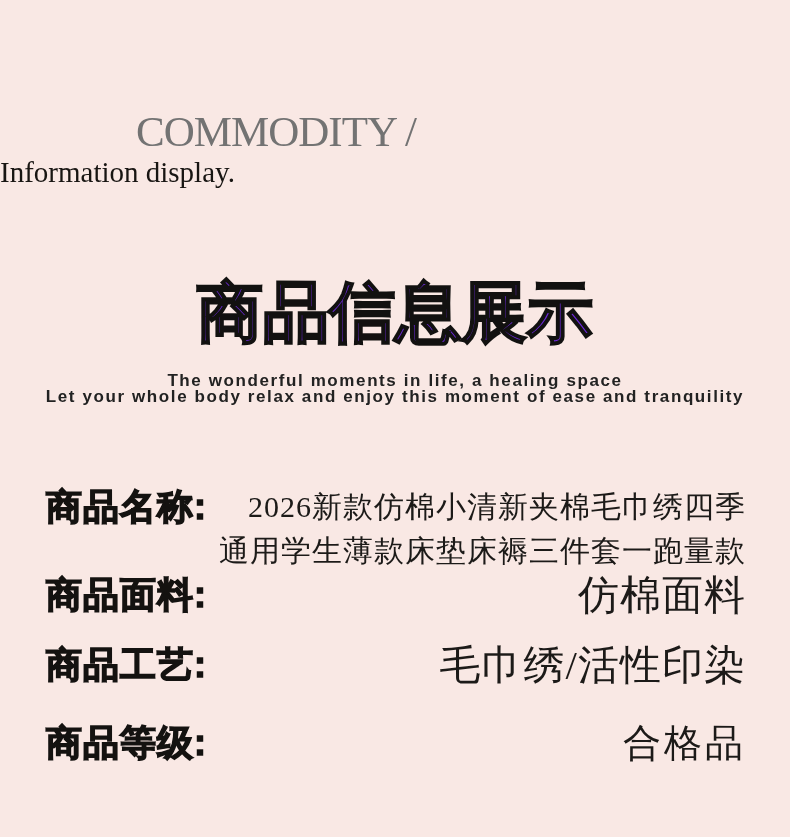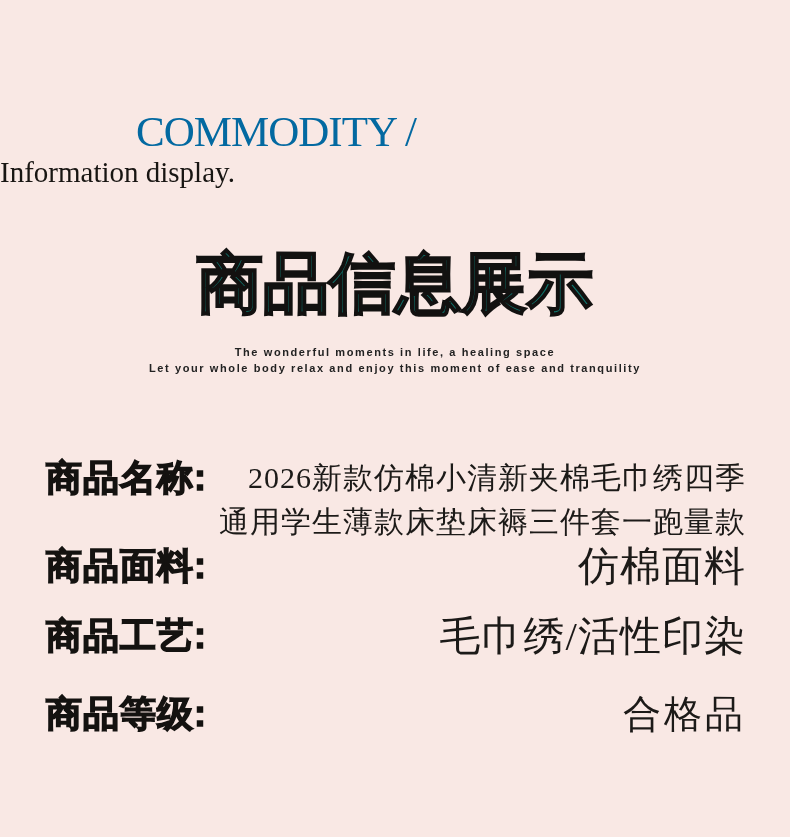--- a/index.html
+++ b/index.html
@@ -26,50 +26,50 @@
   
   .en-header {
     padding-top: 110px;
   }
   .en-title {
     margin-left: 136px;
     font-family: "Liberation Serif", "DejaVu Serif", serif;
     font-size: 43px;
     line-height: 1.0;
     letter-spacing: -1px;
-    color: #0369a1;
+    color: #737373;
     white-space: nowrap;
   }
   .en-subtitle {
     margin-top: 5px;
     font-family: "Liberation Serif", "DejaVu Serif", serif;
     font-size: 29px;
     line-height: 1.0;
     color: #181512;
     white-space: nowrap;
   }
 
   
   .cn-title {
-    margin-top: 60px;
+    margin-top: 89px;
     text-align: center;
     font-size: 66px;
     line-height: 1.1;
     font-weight: 900;
     letter-spacing: 0px;
-    color: #0f766e;
+    color: #6d28d9;
     -webkit-text-stroke: 2px #121110;
     white-space: nowrap;
   }
 
   
   .tagline {
     margin-top: 24px;
     text-align: center;
-    font-size: 11px;
+    font-size: 17px;
     font-weight: bold;
     line-height: 16px;
     letter-spacing: 1.6px;
     color: #222222;
   }
 
   
   .info-section {
     margin-top: 80px;
     padding: 0 44px 0 46px;

